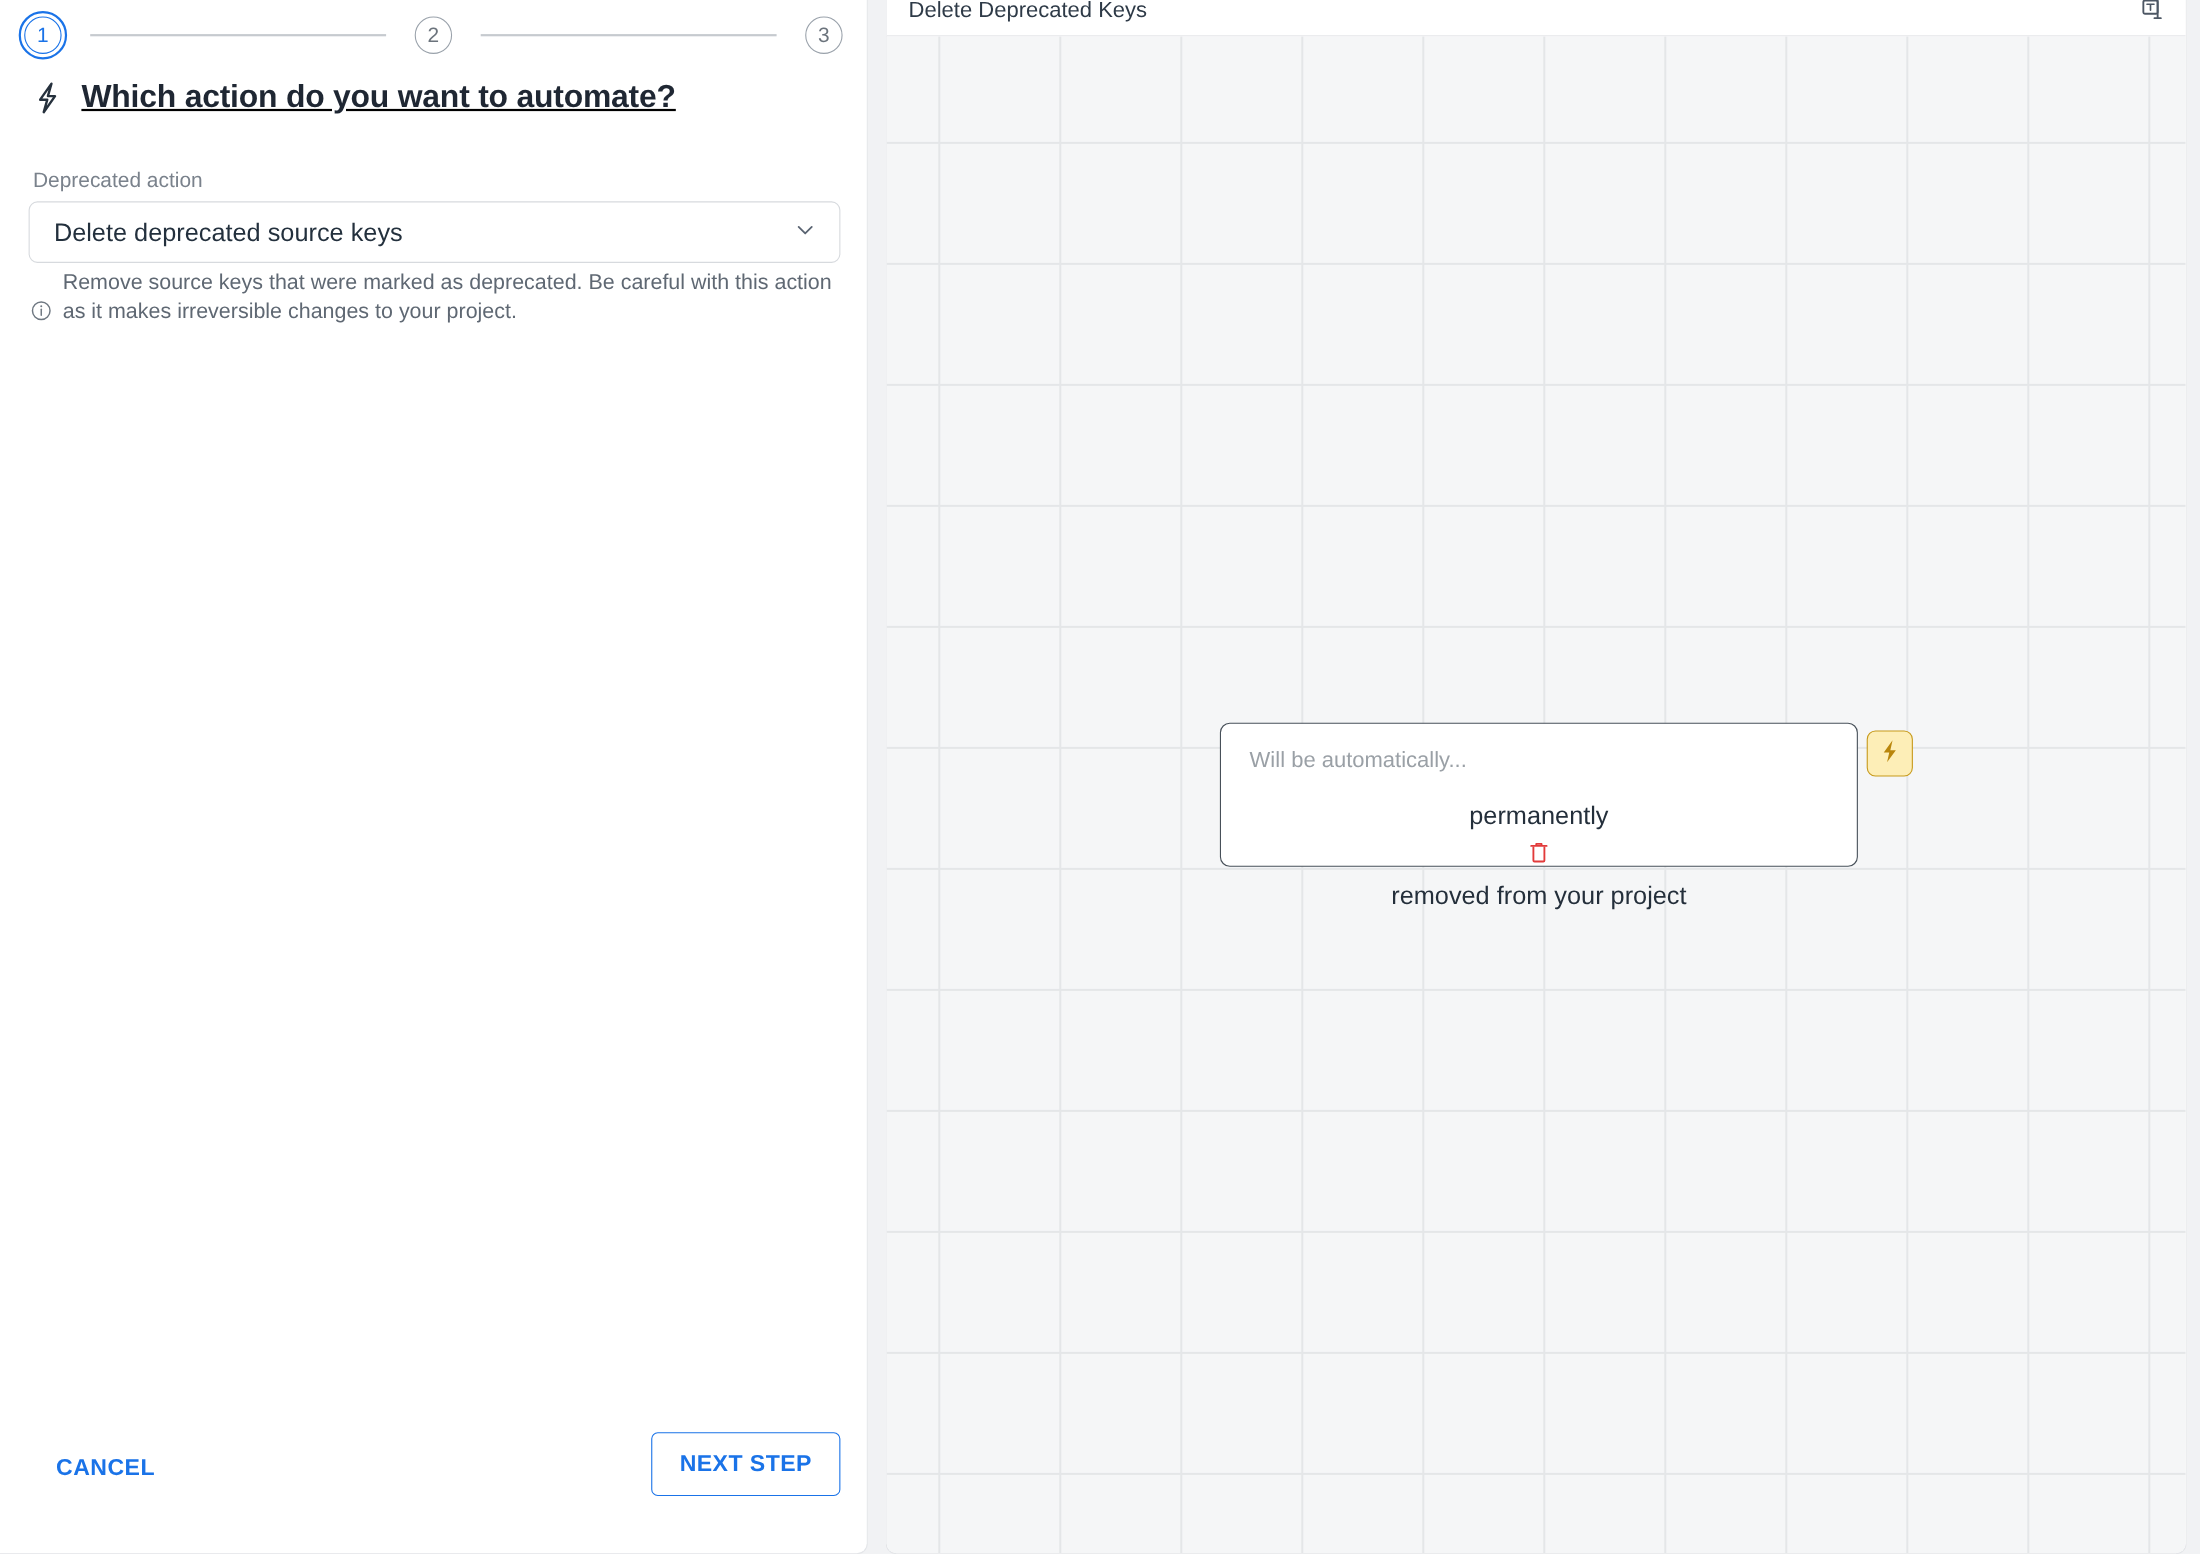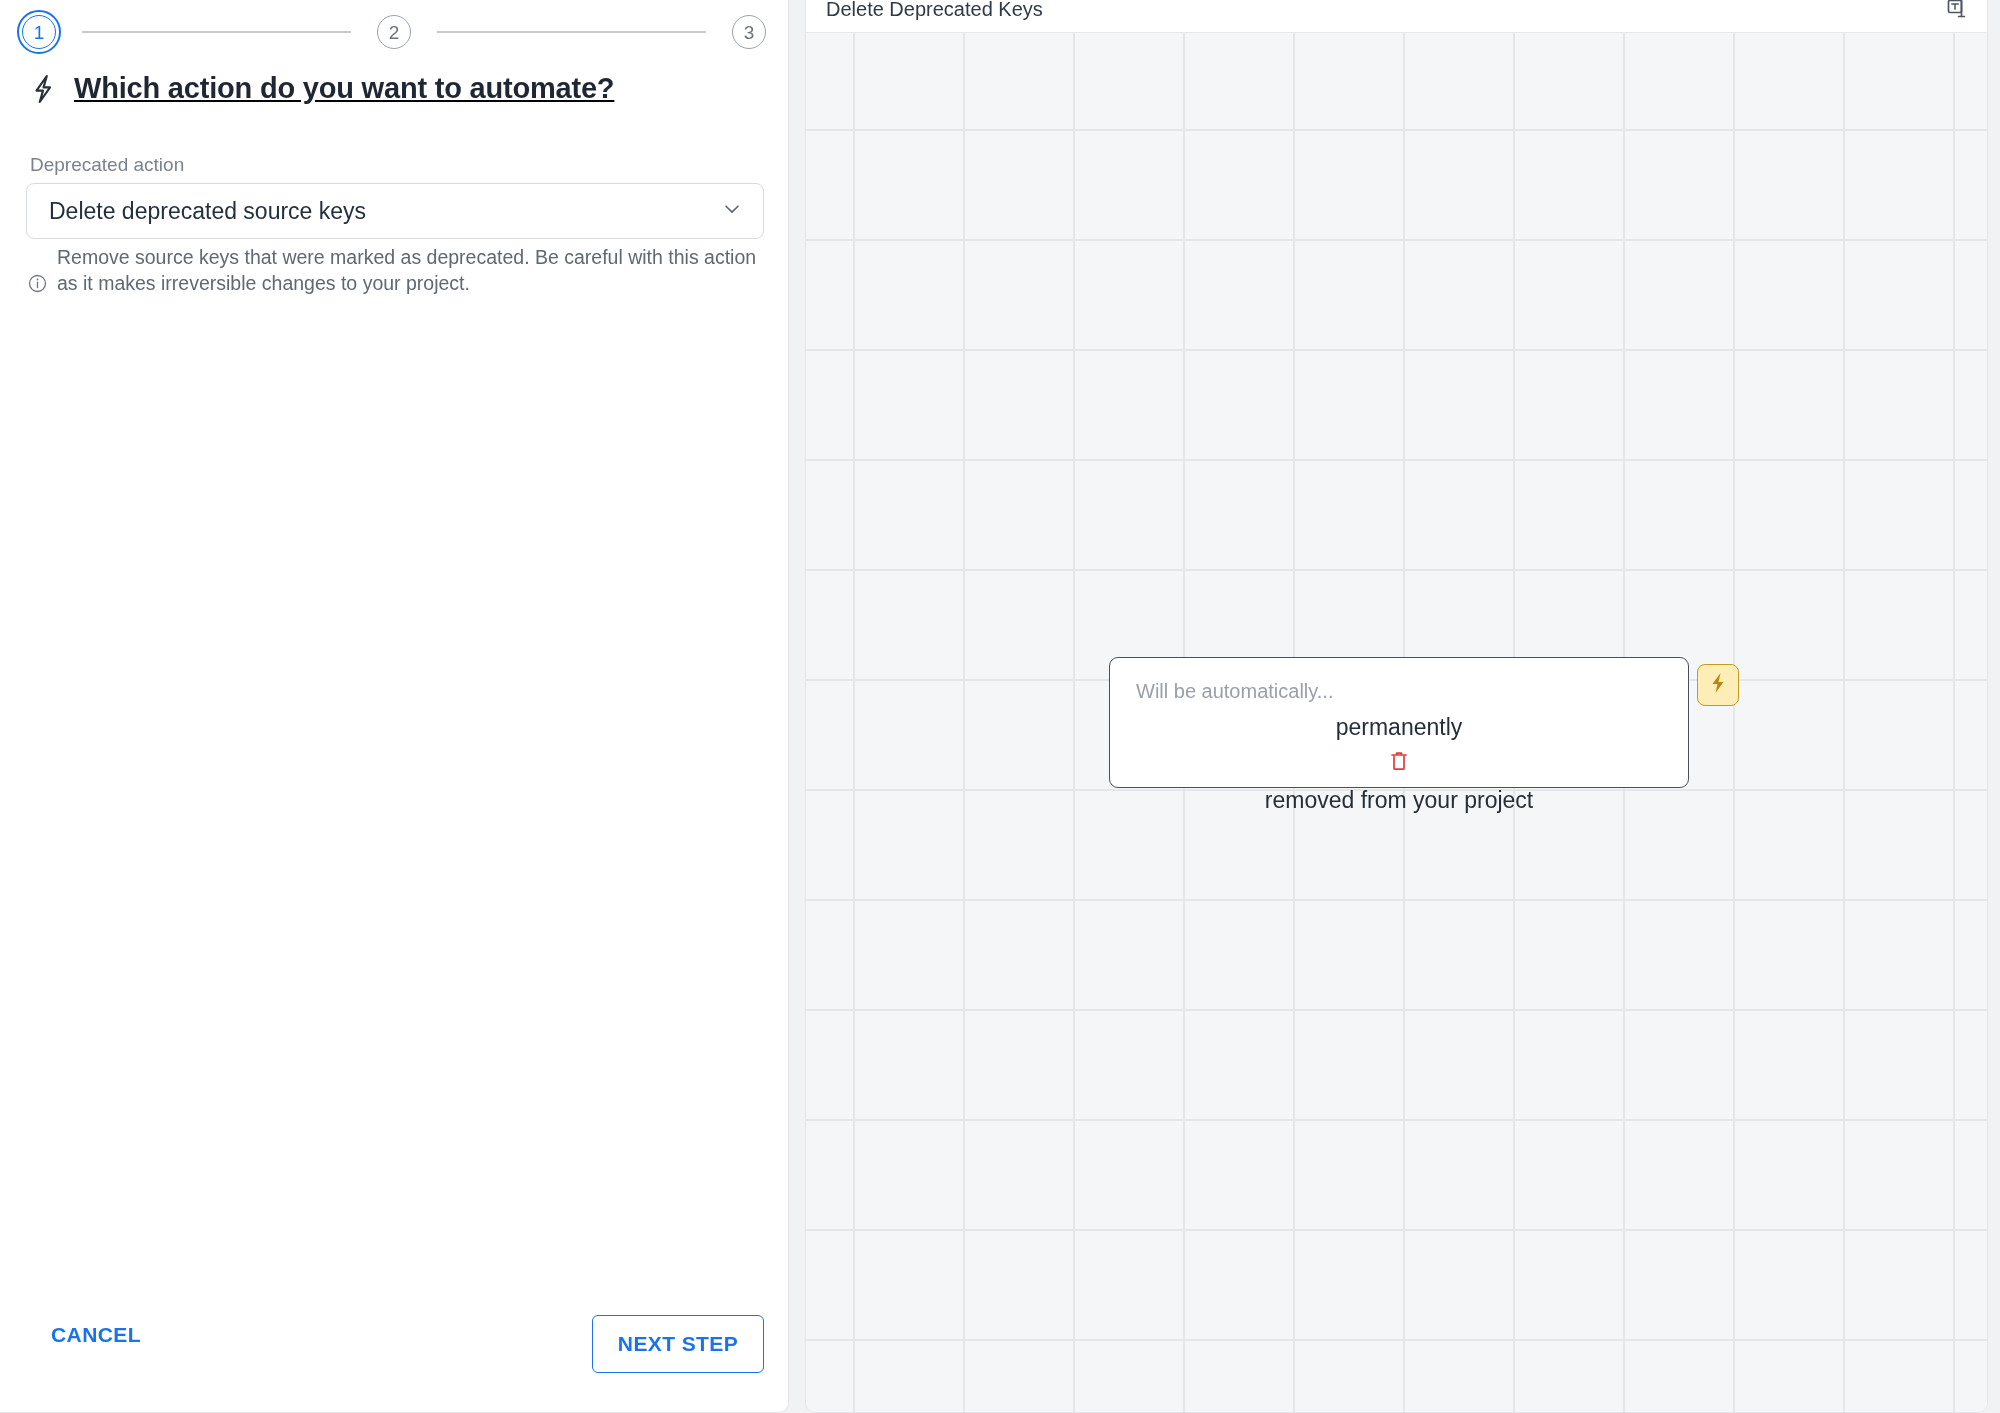--- a/index.html
+++ b/index.html
@@ -161,21 +161,21 @@
     font-size: 21px;
     font-weight: bold;
     letter-spacing: 0.4px;
     font-family: "Liberation Sans", sans-serif;
     cursor: pointer;
     padding: 8px 6px;
   }
   .btn-next {
     position: absolute;
     left: 592px;
-    top: 37px;
+    top: 24px;
     width: 172px;
     height: 58px;
     border: 1.6px solid #1a73e8;
     border-radius: 6px;
     background: #fff;
     color: #1a73e8;
     font-size: 21px;
     font-weight: bold;
     letter-spacing: 0.4px;
     font-family: "Liberation Sans", sans-serif;
@@ -241,21 +241,21 @@
     height: 131px;
     background: #ffffff;
     border: 1.6px solid #475059;
     border-radius: 9px;
     padding: 22px 26px 0 26px;
     z-index: 2;
   }
   .node-sub {
     font-size: 20px;
     color: #9aa0a6;
-    margin-bottom: 11px;
+    margin-bottom: 25px;
   }
   .node-main {
     display: flex;
     align-items: center;
     gap: 9px;
     font-size: 23px;
     color: #242f3b;
     white-space: nowrap;
     flex-direction: column;
   }

